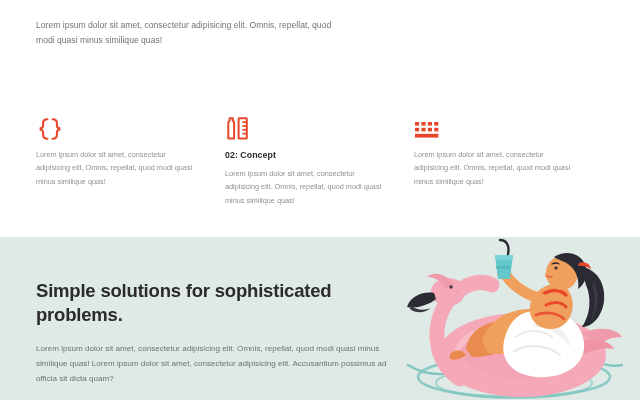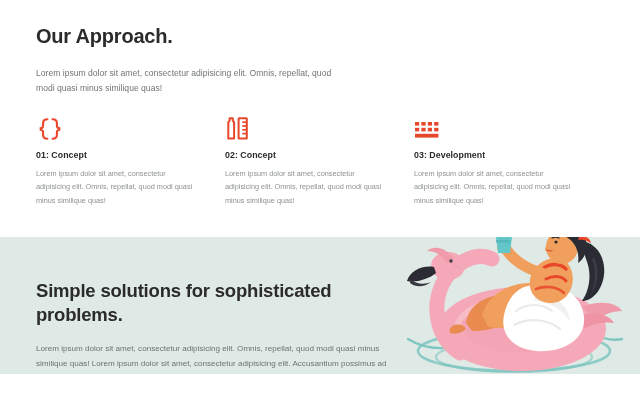--- a/index.html
+++ b/index.html
@@ -83,21 +83,21 @@
     line-height: 1.85;
     color: #8d9295;
   }
 
   
   .solutions-section {
     position: absolute;
     left: 0;
     top: 237px;
     width: 640px;
-    height: 137px;
+    height: 163px;
     background: #dfeae6;
     overflow: hidden;
   }
   .solutions-inner {
     position: absolute;
     left: 36px;
     top: 42px;
     width: 360px;
   }
   .solutions-title {
@@ -130,34 +130,32 @@
     height: 163px;
   }
 </style>
 </head>
 <body>
 
 <div class="page">
 
   <section class="approach-section">
 
-    <h1 class="section-title">Our Approach.</h1>
 
     <p class="section-intro">Lorem ipsum dolor sit amet, consectetur adipisicing elit. Omnis, repellat, quod modi quasi minus similique quas!</p>
 
     <div class="columns">
 
       <div class="col">
         <div class="col-icon">
           <svg class="icon-svg" width="28" height="24" viewBox="0 0 28 24" aria-hidden="true">
             <path d="M11.4 2.2c-3.2 0-4.3 1.6-4.3 4.0v2.2c0 1.9-0.7 2.7-2.4 2.9v1.4c1.7 0.2 2.4 1.0 2.4 2.9v2.2c0 2.4 1.1 4.0 4.3 4.0" fill="none" stroke="#e8472a" stroke-width="2.1" stroke-linecap="round"></path>
             <path d="M16.6 2.2c3.2 0 4.3 1.6 4.3 4.0v2.2c0 1.9 0.7 2.7 2.4 2.9v1.4c-1.7 0.2-2.4 1.0-2.4 2.9v2.2c0 2.4-1.1 4.0-4.3 4.0" fill="none" stroke="#e8472a" stroke-width="2.1" stroke-linecap="round"></path>
           </svg>
         </div>
-        <h3 class="col-title">01: Concept</h3>
         <p class="col-body">Lorem ipsum dolor sit amet, consectetur adipisicing elit. Omnis, repellat, quod modi quasi minus similique quas!</p>
       </div>
 
       <div class="col">
         <div class="col-icon">
           <svg class="icon-svg" width="26" height="24" viewBox="0 0 26 24" aria-hidden="true">
 
             <path d="M4.6 1.2 L7.8 1.2 L7.8 3.6 L9.1 5.4 L9.1 21.6 L3.3 21.6 L3.3 5.4 L4.6 3.6 Z" fill="none" stroke="#e8472a" stroke-width="2.0" stroke-linejoin="round"></path>
 
             <rect x="13.6" y="1.2" width="8.2" height="20.4" rx="0.6" fill="none" stroke="#e8472a" stroke-width="2.0"></rect>
@@ -182,21 +180,20 @@
 
               <rect x="1" y="7.8" width="4.2" height="3.6"></rect>
               <rect x="7.4" y="7.8" width="4.2" height="3.6"></rect>
               <rect x="13.8" y="7.8" width="4.2" height="3.6"></rect>
               <rect x="20.2" y="7.8" width="4.2" height="3.6"></rect>
 
               <rect x="1" y="13.8" width="23.4" height="3.8"></rect>
             </g>
           </svg>
         </div>
-        <h3 class="col-title">03: Development</h3>
         <p class="col-body">Lorem ipsum dolor sit amet, consectetur adipisicing elit. Omnis, repellat, quod modi quasi minus similique quas!</p>
       </div>
 
     </div>
   </section>
 
   <section class="solutions-section">
 
     <div class="solutions-inner">
       <h2 class="solutions-title">Simple solutions for sophisticated problems.</h2>

